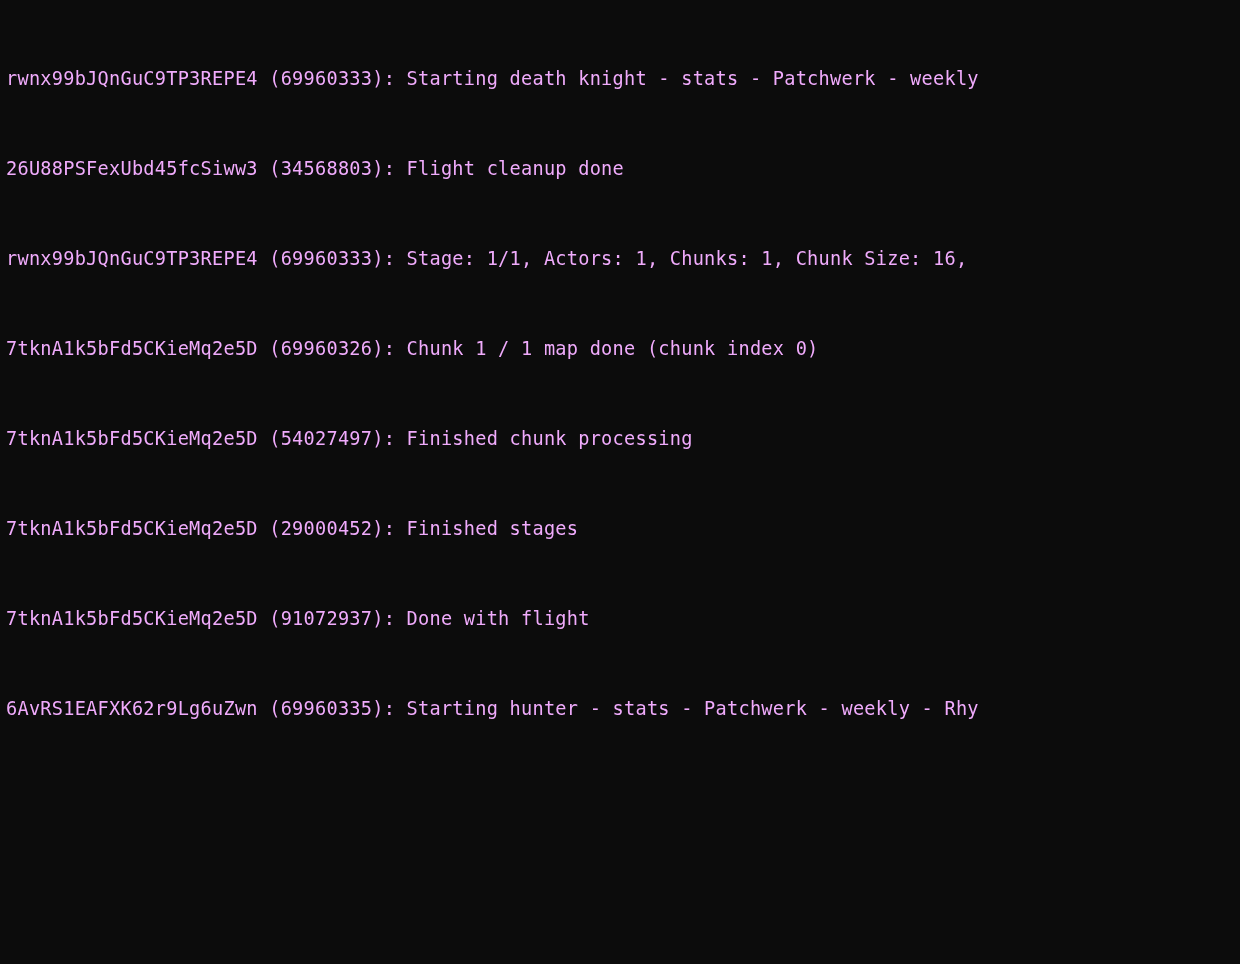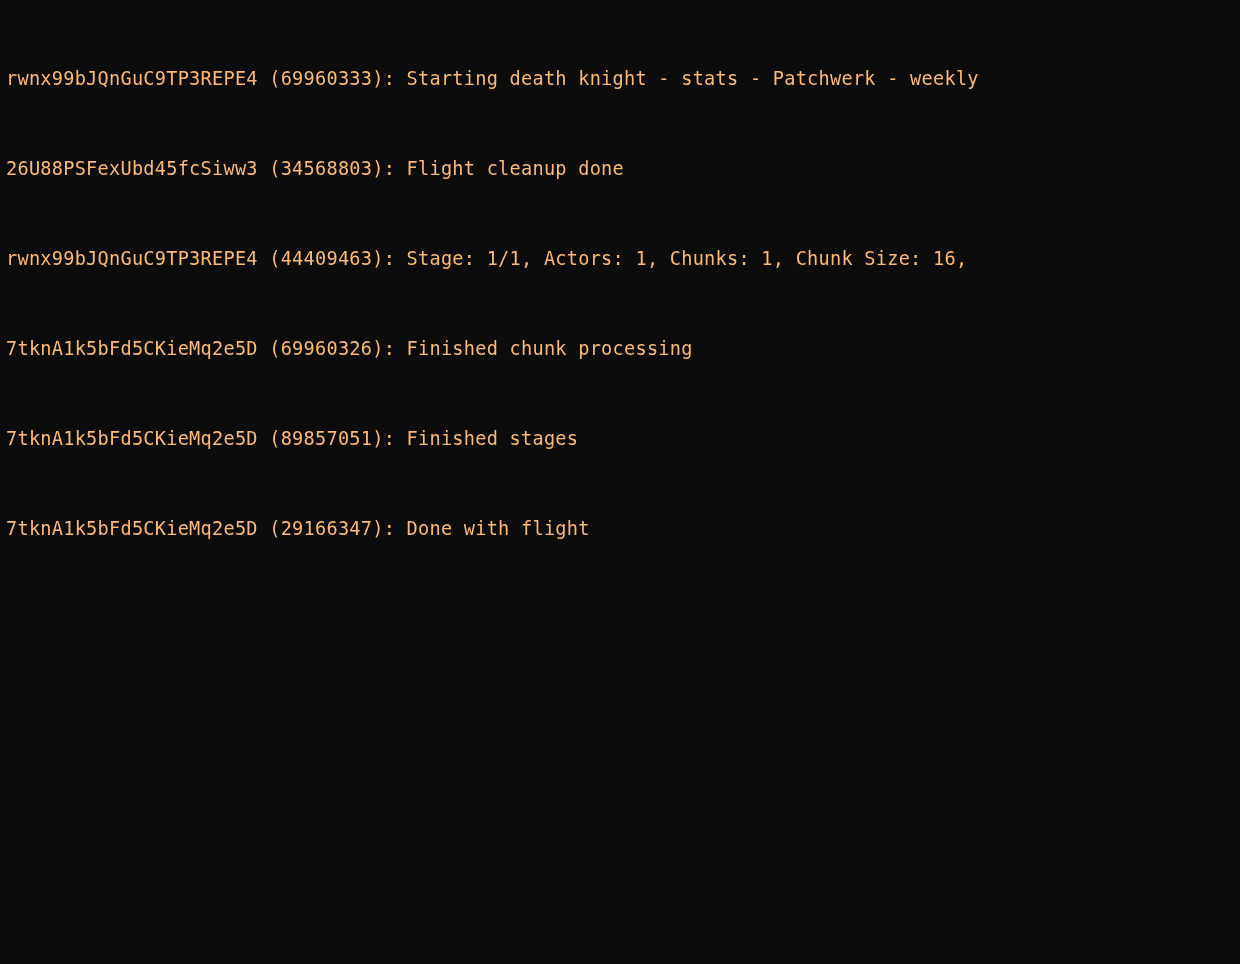--- a/index.html
+++ b/index.html
@@ -9,43 +9,45 @@
     height: 964px;
     background: #0c0c0c;
     overflow: hidden;
   }
   .terminal {
     box-sizing: border-box;
     width: 1240px;
     height: 964px;
     padding: 4px 6px 6px 6px;
     background: #0c0c0c;
-    color: #fdba74;
+    color: #f0abfc;
     font-family: "Menlo", "Consolas", "DejaVu Sans Mono", "Courier New", monospace;
     font-size: 18.6px;
     line-height: 30px;
     letter-spacing: 0.25px;
     white-space: pre;
     overflow: hidden;
   }
   .log-line {
     display: block;
     height: 30px;
   }
 </style>
 </head>
 <body>
 
 <div class="terminal">
   <span class="log-line">rwnx99bJQnGuC9TP3REPE4 (69960333): Starting death knight - stats - Patchwerk - weekly</span>
   <span class="log-line">26U88PSFexUbd45fcSiww3 (34568803): Flight cleanup done</span>
-  <span class="log-line">rwnx99bJQnGuC9TP3REPE4 (44409463): Stage: 1/1, Actors: 1, Chunks: 1, Chunk Size: 16, </span>
-  <span class="log-line">7tknA1k5bFd5CKieMq2e5D (69960326): Finished chunk processing</span>
-  <span class="log-line">7tknA1k5bFd5CKieMq2e5D (89857051): Finished stages</span>
-  <span class="log-line">7tknA1k5bFd5CKieMq2e5D (29166347): Done with flight</span>
+  <span class="log-line">rwnx99bJQnGuC9TP3REPE4 (69960333): Stage: 1/1, Actors: 1, Chunks: 1, Chunk Size: 16, </span>
+  <span class="log-line">7tknA1k5bFd5CKieMq2e5D (69960326): Chunk 1 / 1 map done (chunk index 0)</span>
+  <span class="log-line">7tknA1k5bFd5CKieMq2e5D (54027497): Finished chunk processing</span>
+  <span class="log-line">7tknA1k5bFd5CKieMq2e5D (29000452): Finished stages</span>
+  <span class="log-line">7tknA1k5bFd5CKieMq2e5D (91072937): Done with flight</span>
+  <span class="log-line">6AvRS1EAFXK62r9Lg6uZwn (69960335): Starting hunter - stats - Patchwerk - weekly - Rhy</span>
   
   
   
   
   
   
   
   
   
   

